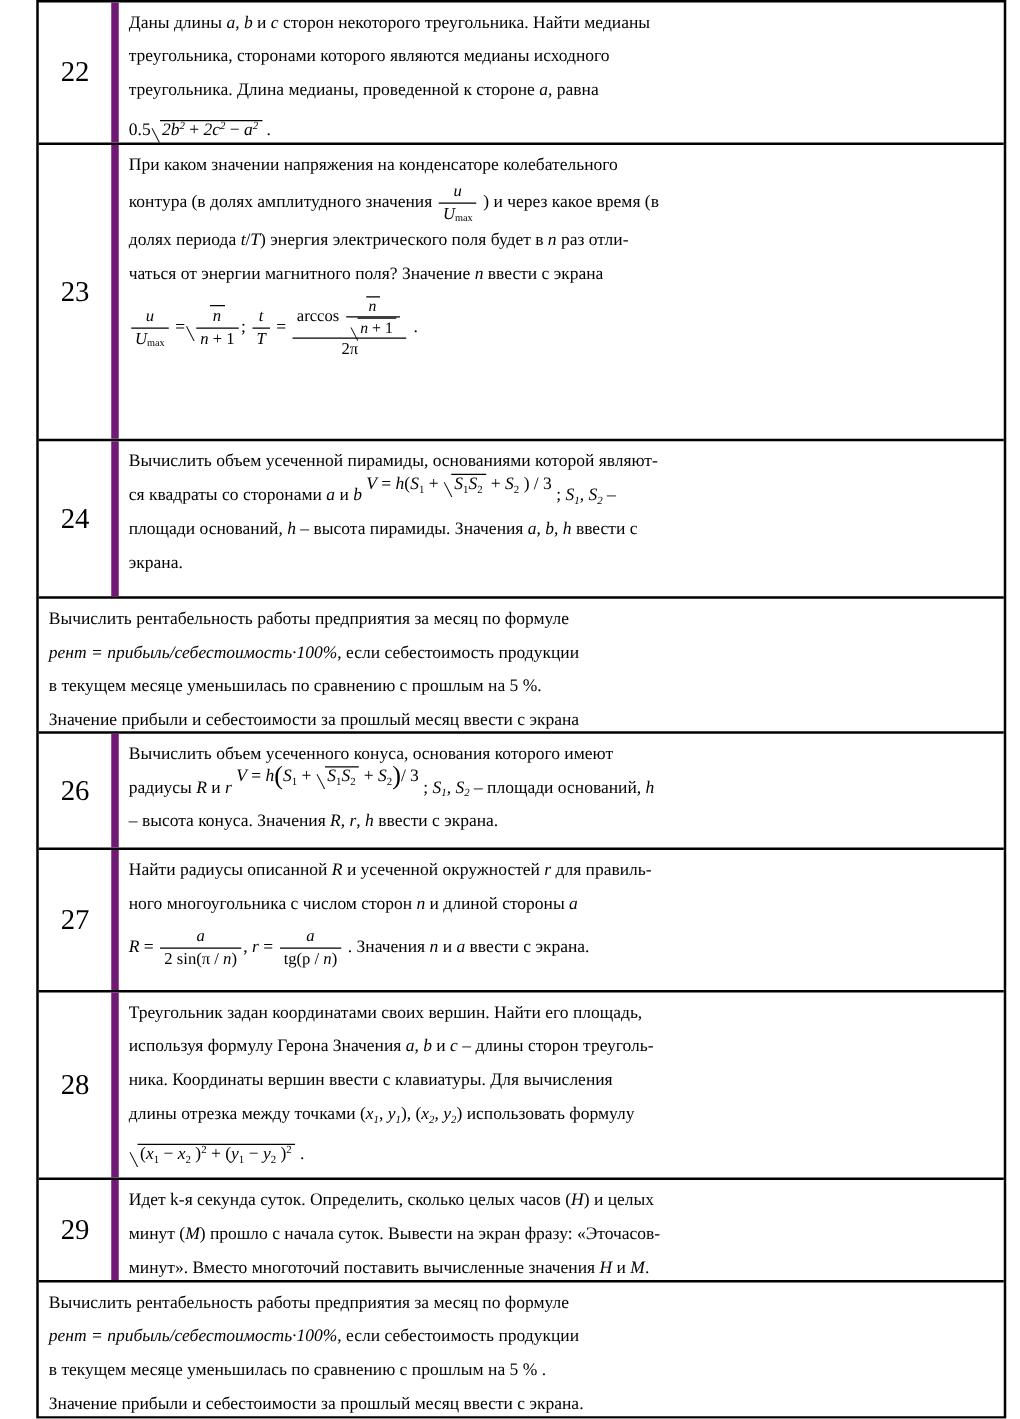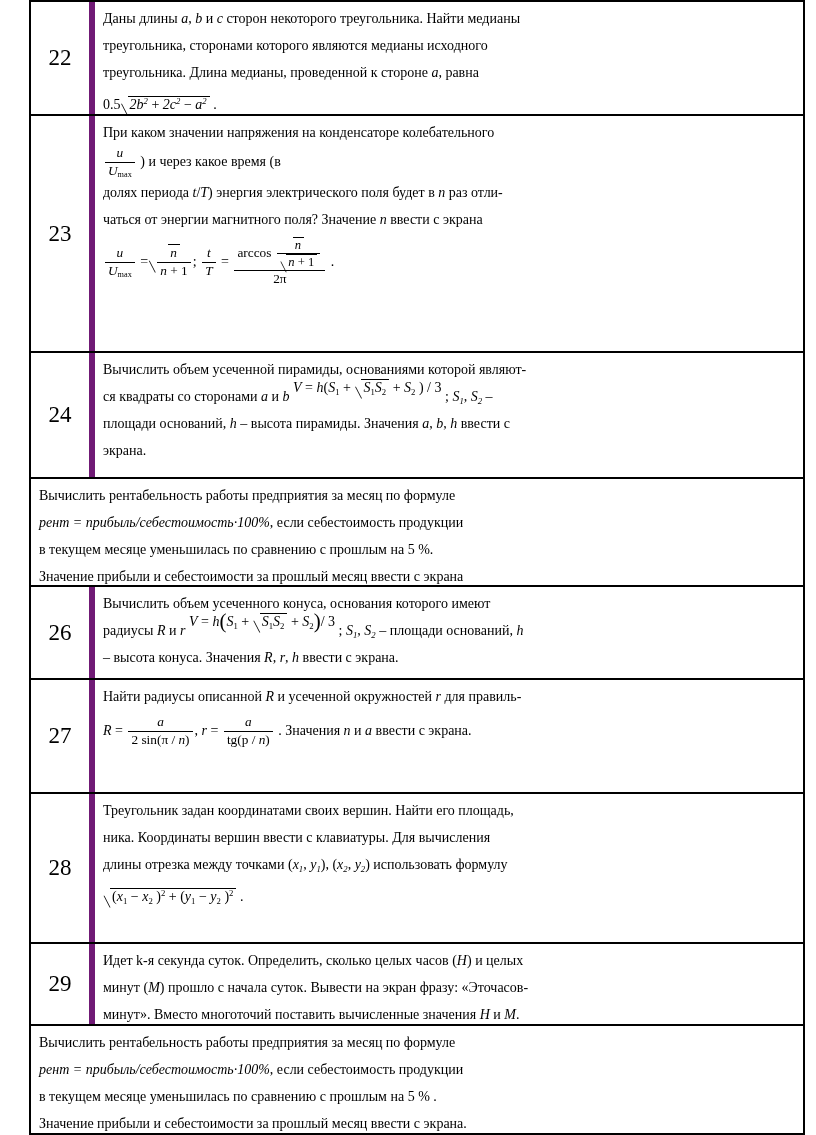--- a/index.html
+++ b/index.html
@@ -37,21 +37,21 @@
           <div class="ln"><span>Даны длины </span><span class="it">a</span><span>, </span><span class="it">b</span><span> и </span><span class="it">c</span><span> сторон некоторого треугольника. Найти медианы</span></div>
           <div class="ln"><span>треугольника, сторонами которого являются медианы исходного</span></div>
           <div class="ln"><span>треугольника. Длина медианы, проведенной к стороне </span><span class="it">a</span><span>, равна</span></div>
           <div class="ln fline"><span>0.5</span><span class="rtail">╲</span><span class="ol"><span class="it">2b</span><sup class="it">2</sup><span> + </span><span class="it">2c</span><sup class="it">2</sup><span> − </span><span class="it">a</span><sup class="it">2</sup></span><span> .</span></div>
         </div>
       </div>
       <div class="row" style="height: 237px;">
         <div class="numcell">23</div>
         <div class="cell">
           <div class="ln"><span>При каком значении напряжения на конденсаторе колебательного</span></div>
-          <div class="ln"><span class="frac">
+          <div class="ln"><span>контура (в долях амплитудного значения </span><span class="frac">
               <span class="num"><span class="it">u</span></span>
               <span class="fbar"></span>
               <span class="den"><span class="it">U</span><sub>max</sub></span>
             </span><span> ) и через какое время (в</span></div>
           <div class="ln"><span>долях периода </span><span class="it">t</span><span>/</span><span class="it">T</span><span>) энергия электрического поля будет в </span><span class="it">n</span><span> раз отли-</span></div>
           <div class="ln"><span>чаться от энергии магнитного поля? Значение </span><span class="it">n</span><span> ввести с экрана</span></div>
           <div class="ln fline"><span class="frac">
               <span class="num"><span class="it">u</span></span>
               <span class="fbar"></span>
               <span class="den"><span class="it">U</span><sub>max</sub></span>
@@ -96,35 +96,37 @@
         <div class="cell">
           <div class="ln"><span>Вычислить объем усеченного конуса, основания которого имеют</span></div>
           <div class="ln"><span>радиусы </span><span class="it">R</span><span> и </span><span class="it">r</span><span> </span><span class="ifm"><span class="it">V</span><span> = </span><span class="it">h</span><span class="bigp">(</span><span class="it">S</span><sub>1</sub><span> + </span><span class="rtail">╲</span><span class="ol"><span class="it">S</span><sub>1</sub><span class="it">S</span><sub>2</sub></span><span> + </span><span class="it">S</span><sub>2</sub><span class="bigp">)</span><span>/ 3</span></span><span> ; </span><span class="it">S</span><sub class="it">1</sub><span>, </span><span class="it">S</span><sub class="it">2</sub><span> – площади оснований, </span><span class="it">h</span></div>
           <div class="ln"><span>– высота конуса. Значения </span><span class="it">R</span><span>, </span><span class="it">r</span><span>, </span><span class="it">h</span><span> ввести с экрана.</span></div>
         </div>
       </div>
       <div class="row" style="height: 114px;">
         <div class="numcell">27</div>
         <div class="cell">
           <div class="ln"><span>Найти радиусы описанной </span><span class="it">R</span><span> и усеченной окружностей </span><span class="it">r</span><span> для правиль-</span></div>
+          <div class="ln"><span>ного многоугольника с числом сторон </span><span class="it">n</span><span> и длиной стороны </span><span class="it">a</span></div>
           <div class="ln fline"><span class="it">R</span><span> = </span><span class="frac">
               <span class="num"><span class="it">a</span></span>
               <span class="fbar"></span>
               <span class="den"><span>2 sin(π / </span><span class="it">n</span><span>)</span></span>
             </span><span>, </span><span class="it">r</span><span> = </span><span class="frac">
               <span class="num"><span class="it">a</span></span>
               <span class="fbar"></span>
               <span class="den"><span>tg(p / </span><span class="it">n</span><span>)</span></span>
             </span><span> . Значения </span><span class="it">n</span><span> и </span><span class="it">a</span><span> ввести с экрана.</span></div>
         </div>
       </div>
       <div class="row" style="height: 150px;">
         <div class="numcell">28</div>
         <div class="cell">
           <div class="ln"><span>Треугольник задан координатами своих вершин. Найти его площадь,</span></div>
+          <div class="ln"><span>используя формулу Герона Значения </span><span class="it">a</span><span>, </span><span class="it">b</span><span> и </span><span class="it">c</span><span> – длины сторон треуголь-</span></div>
           <div class="ln"><span>ника. Координаты вершин ввести с клавиатуры. Для вычисления</span></div>
           <div class="ln"><span>длины отрезка между точками (</span><span class="it">x</span><sub class="it">1</sub><span>, </span><span class="it">y</span><sub class="it">1</sub><span>), (</span><span class="it">x</span><sub class="it">2</sub><span>, </span><span class="it">y</span><sub class="it">2</sub><span>) использовать формулу</span></div>
           <div class="ln fline"><span class="rtail">╲</span><span class="ol"><span>(</span><span class="it">x</span><sub>1</sub><span> − </span><span class="it">x</span><sub>2</sub><span> )</span><sup>2</sup><span> + (</span><span class="it">y</span><sub>1</sub><span> − </span><span class="it">y</span><sub>2</sub><span> )</span><sup>2</sup></span><span> .</span></div>
         </div>
       </div>
       <div class="row" style="height: 82px;">
         <div class="numcell">29</div>
         <div class="cell">
           <div class="ln"><span>Идет k-я секунда суток. Определить, сколько целых часов (</span><span class="it">H</span><span>) и целых</span></div>
           <div class="ln"><span>минут (</span><span class="it">M</span><span>) прошло с начала суток. Вывести на экран фразу: «Эточасов-</span></div>

